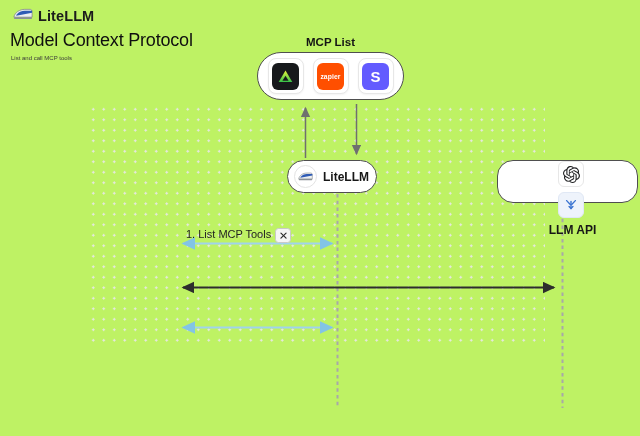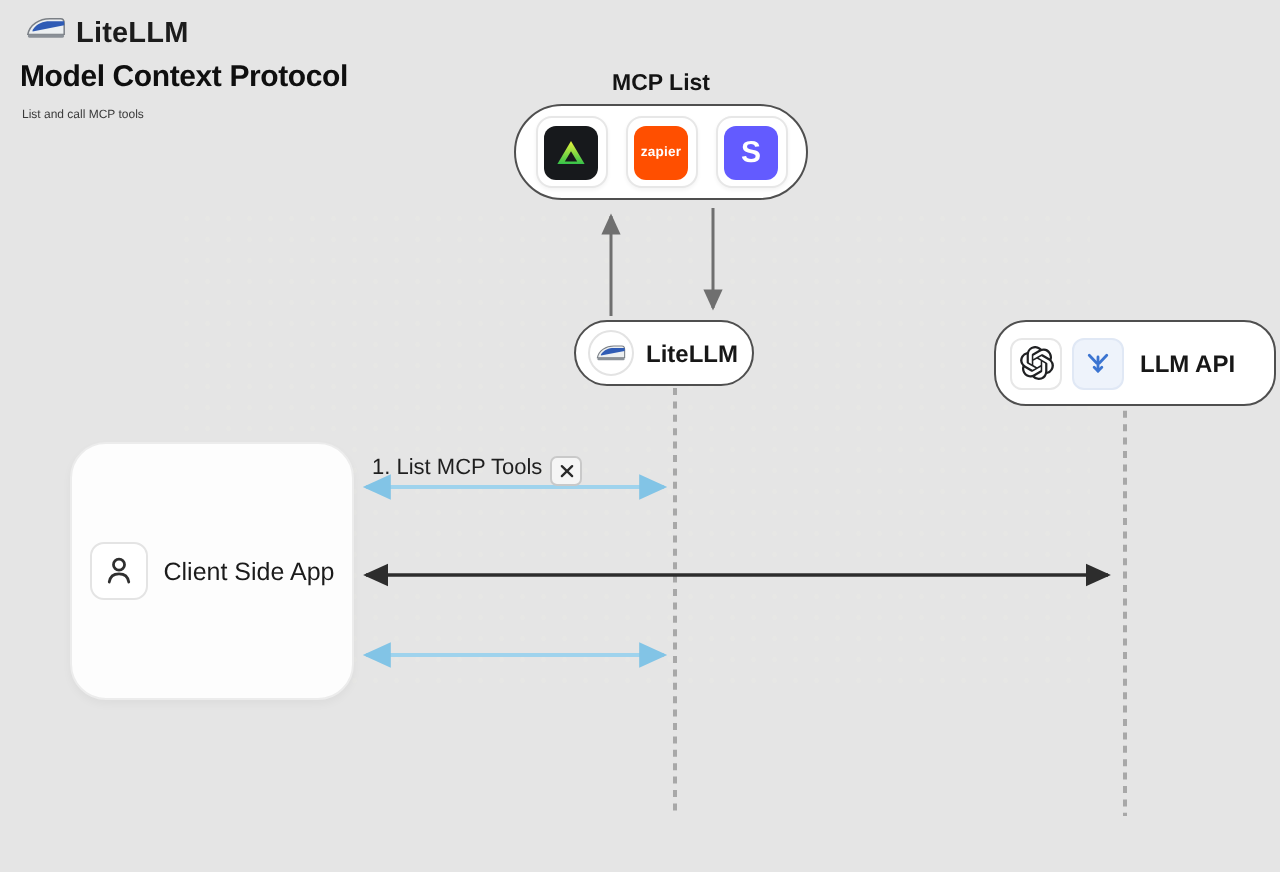--- a/index.html
+++ b/index.html
@@ -1,30 +1,30 @@
 <!DOCTYPE html>
 <html><head>
 <meta charset="utf-8">
 <style>
   html,body{margin:0;padding:0;}
   .stage{
     position:relative;width:640px;height:436px;overflow:hidden;
-    background:#e5e5e5;
+    background:#bef264;
     font-family:"Liberation Sans",sans-serif;
     -webkit-font-smoothing:antialiased;
   }
   .dots{
     position:absolute;left:88px;top:104px;width:457px;height:241px;
     background-image:radial-gradient(circle,#e7e7e5 1.1px,transparent 1.35px);
     background-size:10.5px 10.5px;
   }
   
   .brand{position:absolute;left:13px;top:7px;display:flex;align-items:center;gap:5px;}
   .brand-name{font-size:14.5px;font-weight:700;color:#1c1c1c;letter-spacing:.1px;}
-  .title{position:absolute;left:10px;top:30px;font-size:15px;font-weight:700;color:#0f0f0f;letter-spacing:-.2px;}
+  .title{position:absolute;left:10px;top:30px;font-size:18px;font-weight:400;color:#0f0f0f;letter-spacing:-.2px;}
   .subtitle{position:absolute;left:11px;top:55px;font-size:6px;color:#3a3a3a;}
 
   
   .mcp-label{position:absolute;left:257px;top:36px;width:147px;text-align:center;font-size:11.5px;font-weight:600;color:#141414;}
   .pill{background:#fff;border:1.5px solid #4f4f4f;box-sizing:border-box;}
   .mcp-box{position:absolute;left:257px;top:52px;width:147px;height:48px;border-radius:24px;
     display:flex;align-items:center;justify-content:center;gap:9px;}
   .tool-card{width:34px;height:34px;background:#fff;border:1px solid #e7e7e7;border-radius:8px;
     display:flex;align-items:center;justify-content:center;box-shadow:0 1px 2px rgba(0,0,0,.05);}
   .tool-inner{width:27px;height:27px;border-radius:6px;display:flex;align-items:center;justify-content:center;}
@@ -34,21 +34,21 @@
   .zapier-word{color:#fff;font-size:6.8px;font-weight:700;letter-spacing:.1px;}
   .stripe-s{color:#fff;font-size:15px;font-weight:700;}
 
   
   .litellm-box{position:absolute;left:287px;top:160px;width:90px;height:33px;border-radius:17px;
     display:flex;align-items:center;gap:6px;padding-left:6px;}
   .round-badge{width:21px;height:21px;border-radius:50%;background:#fff;border:1px solid #e3e3e3;
     display:flex;align-items:center;justify-content:center;flex:0 0 auto;}
   .node-label{font-size:12px;font-weight:600;color:#171717;}
   .llmapi-box{position:absolute;left:497px;top:160px;width:141px;height:43px;border-radius:16px;
-    display:flex;align-items:center;gap:5px;padding-left:7px;}
+    display:flex;align-items:center;gap:5px;padding-left:7px;flex-direction:column;}
   .sq-badge{width:24px;height:24px;border-radius:6px;background:#fff;border:1px solid #e7e7e7;
     display:flex;align-items:center;justify-content:center;flex:0 0 auto;}
   .sq-blue{background:#eef3fb;border-color:#e0e8f5;}
   .llmapi-label{font-size:12px;font-weight:600;color:#171717;margin-left:3px;}
 
   .client-box{position:absolute;left:35px;top:221px;width:140px;height:127px;background:#fdfdfd;
     border:1px solid #ececec;border-radius:18px;box-shadow:0 2px 5px rgba(0,0,0,.04);
     display:flex;align-items:center;justify-content:center;gap:8px;}
   .person-card{width:27px;height:27px;border-radius:7px;background:#fff;border:1px solid #e4e4e4;
     display:flex;align-items:center;justify-content:center;}
@@ -156,29 +156,20 @@
       <svg width="14" height="14" viewBox="0 0 16 16" fill="none" stroke="#3b74d1" stroke-width="1.6" stroke-linecap="round">
         <path d="M3,3 L7.2,7.4"></path>
         <path d="M13,3 L8.8,7.4"></path>
         <path d="M8,4 L8,12"></path>
         <path d="M5.8,9.8 L8,12 L10.2,9.8"></path>
       </svg>
     </span>
     <span class="llmapi-label">LLM API</span>
   </div>
 
-  <div class="client-box">
-    <span class="person-card">
-      <svg width="17" height="17" viewBox="0 0 16 16" fill="none" stroke="#2f2f2f" stroke-width="1.3" stroke-linecap="round">
-        <circle cx="8" cy="5" r="2.6"></circle>
-        <path d="M3.4,13.2 C3.8,10.4 5.6,9.3 8,9.3 C10.4,9.3 12.2,10.4 12.6,13.2"></path>
-      </svg>
-    </span>
-    <span class="client-label">Client Side App</span>
-  </div>
 
   <div class="seq-label seq-1">
     <span>1. List MCP Tools</span>
     <span class="tools-badge">
       <svg width="9" height="9" viewBox="0 0 14 14" fill="none" stroke="#2a2a2a" stroke-width="1.8" stroke-linecap="round">
         <path d="M3,3.2 L11,11"></path>
         <path d="M11,3.2 L3,11"></path>
       </svg>
     </span>
   </div>

